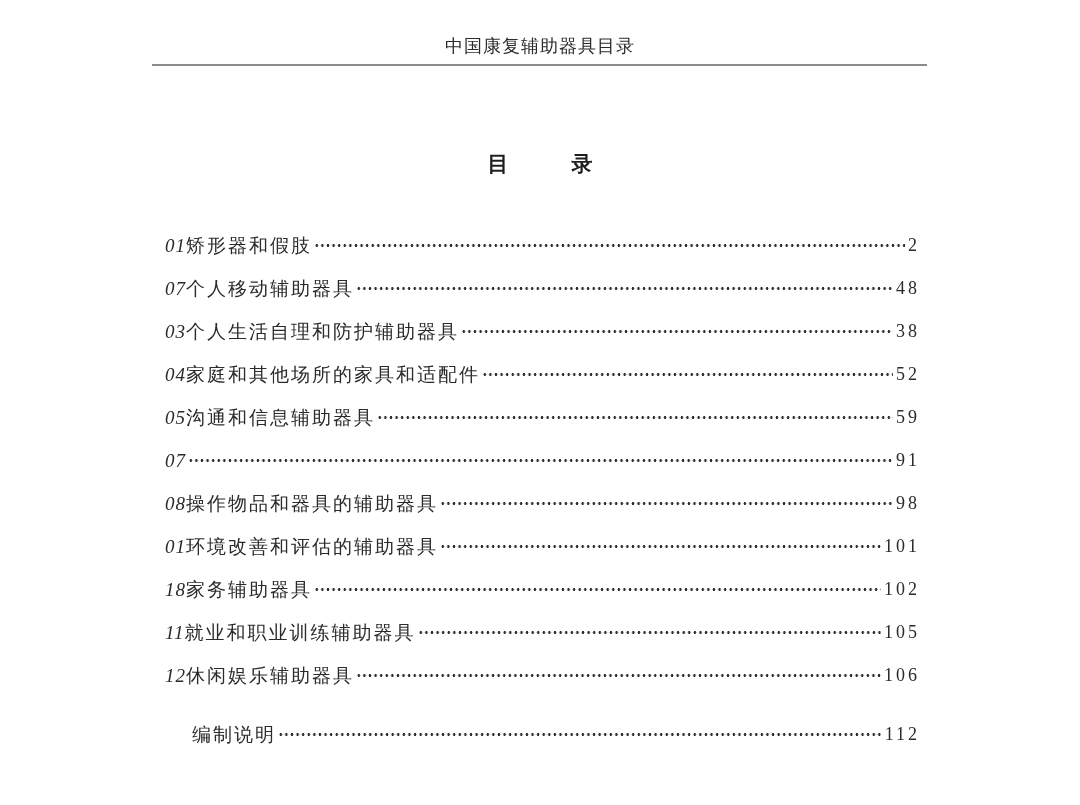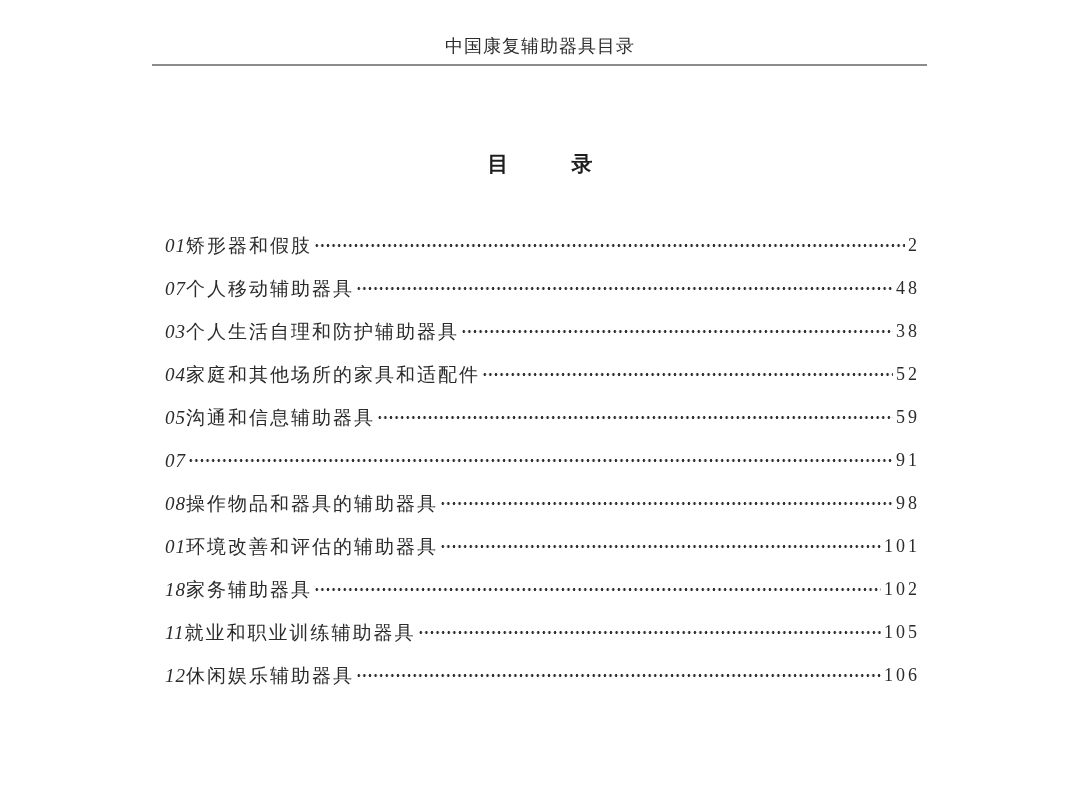--- a/index.html
+++ b/index.html
@@ -170,15 +170,20 @@
       <span class="pagenum">105</span>
     </div>
 
     <div class="toc-row">
       <span class="num">12</span>
       <span class="label">休闲娱乐辅助器具</span>
       <span class="leader"></span>
       <span class="pagenum">106</span>
     </div>
 
+    <div class="toc-row toc-footer-row">
+      <span class="label">编制说明</span>
+      <span class="leader"></span>
+      <span class="pagenum">112</span>
+    </div>
 
   </div>
 </div>
 
 </body></html>

